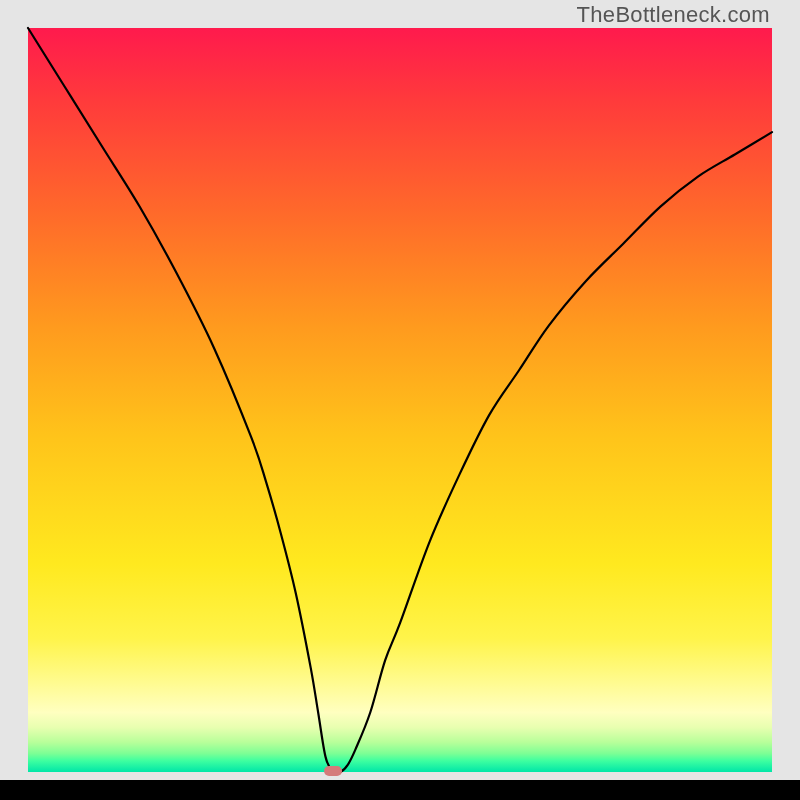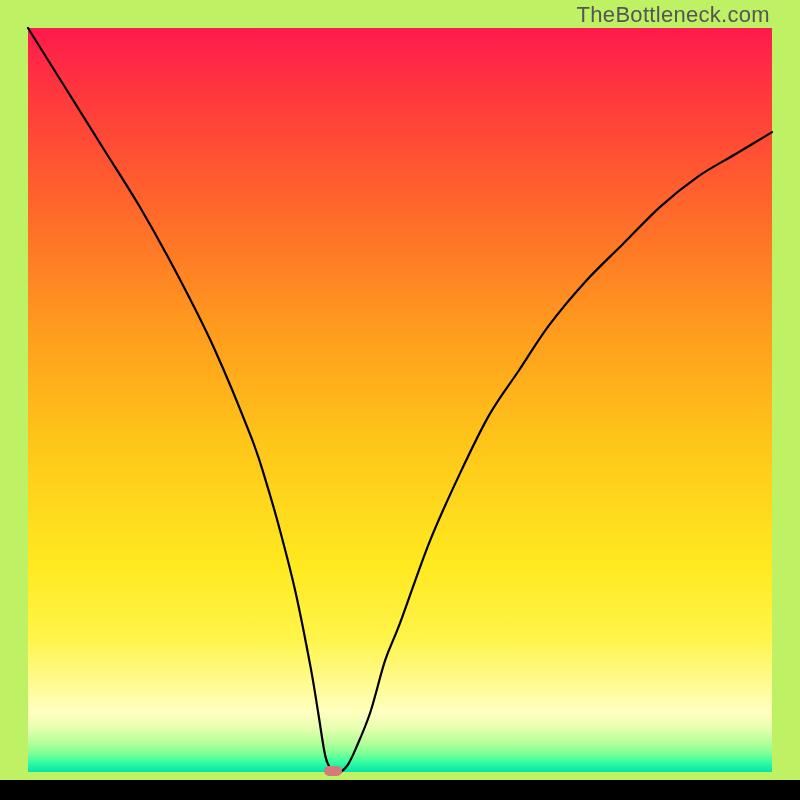--- a/index.html
+++ b/index.html
@@ -7,21 +7,21 @@
     padding: 0;
     width: 800px;
     height: 800px;
     background: #000;
     font-family: Arial, Helvetica, sans-serif;
     position: relative;
   }
   .outer-frame {
     width: 800px;
     height: 780px;
-    background: #bef264;
+    background: #e5e5e5;
     position: relative;
   }
   .watermark {
     position: absolute;
     top: 2px;
     right: 30px;
     color: #555;
     font-size: 22px;
     font-weight: 400;
     letter-spacing: 0.3px;

